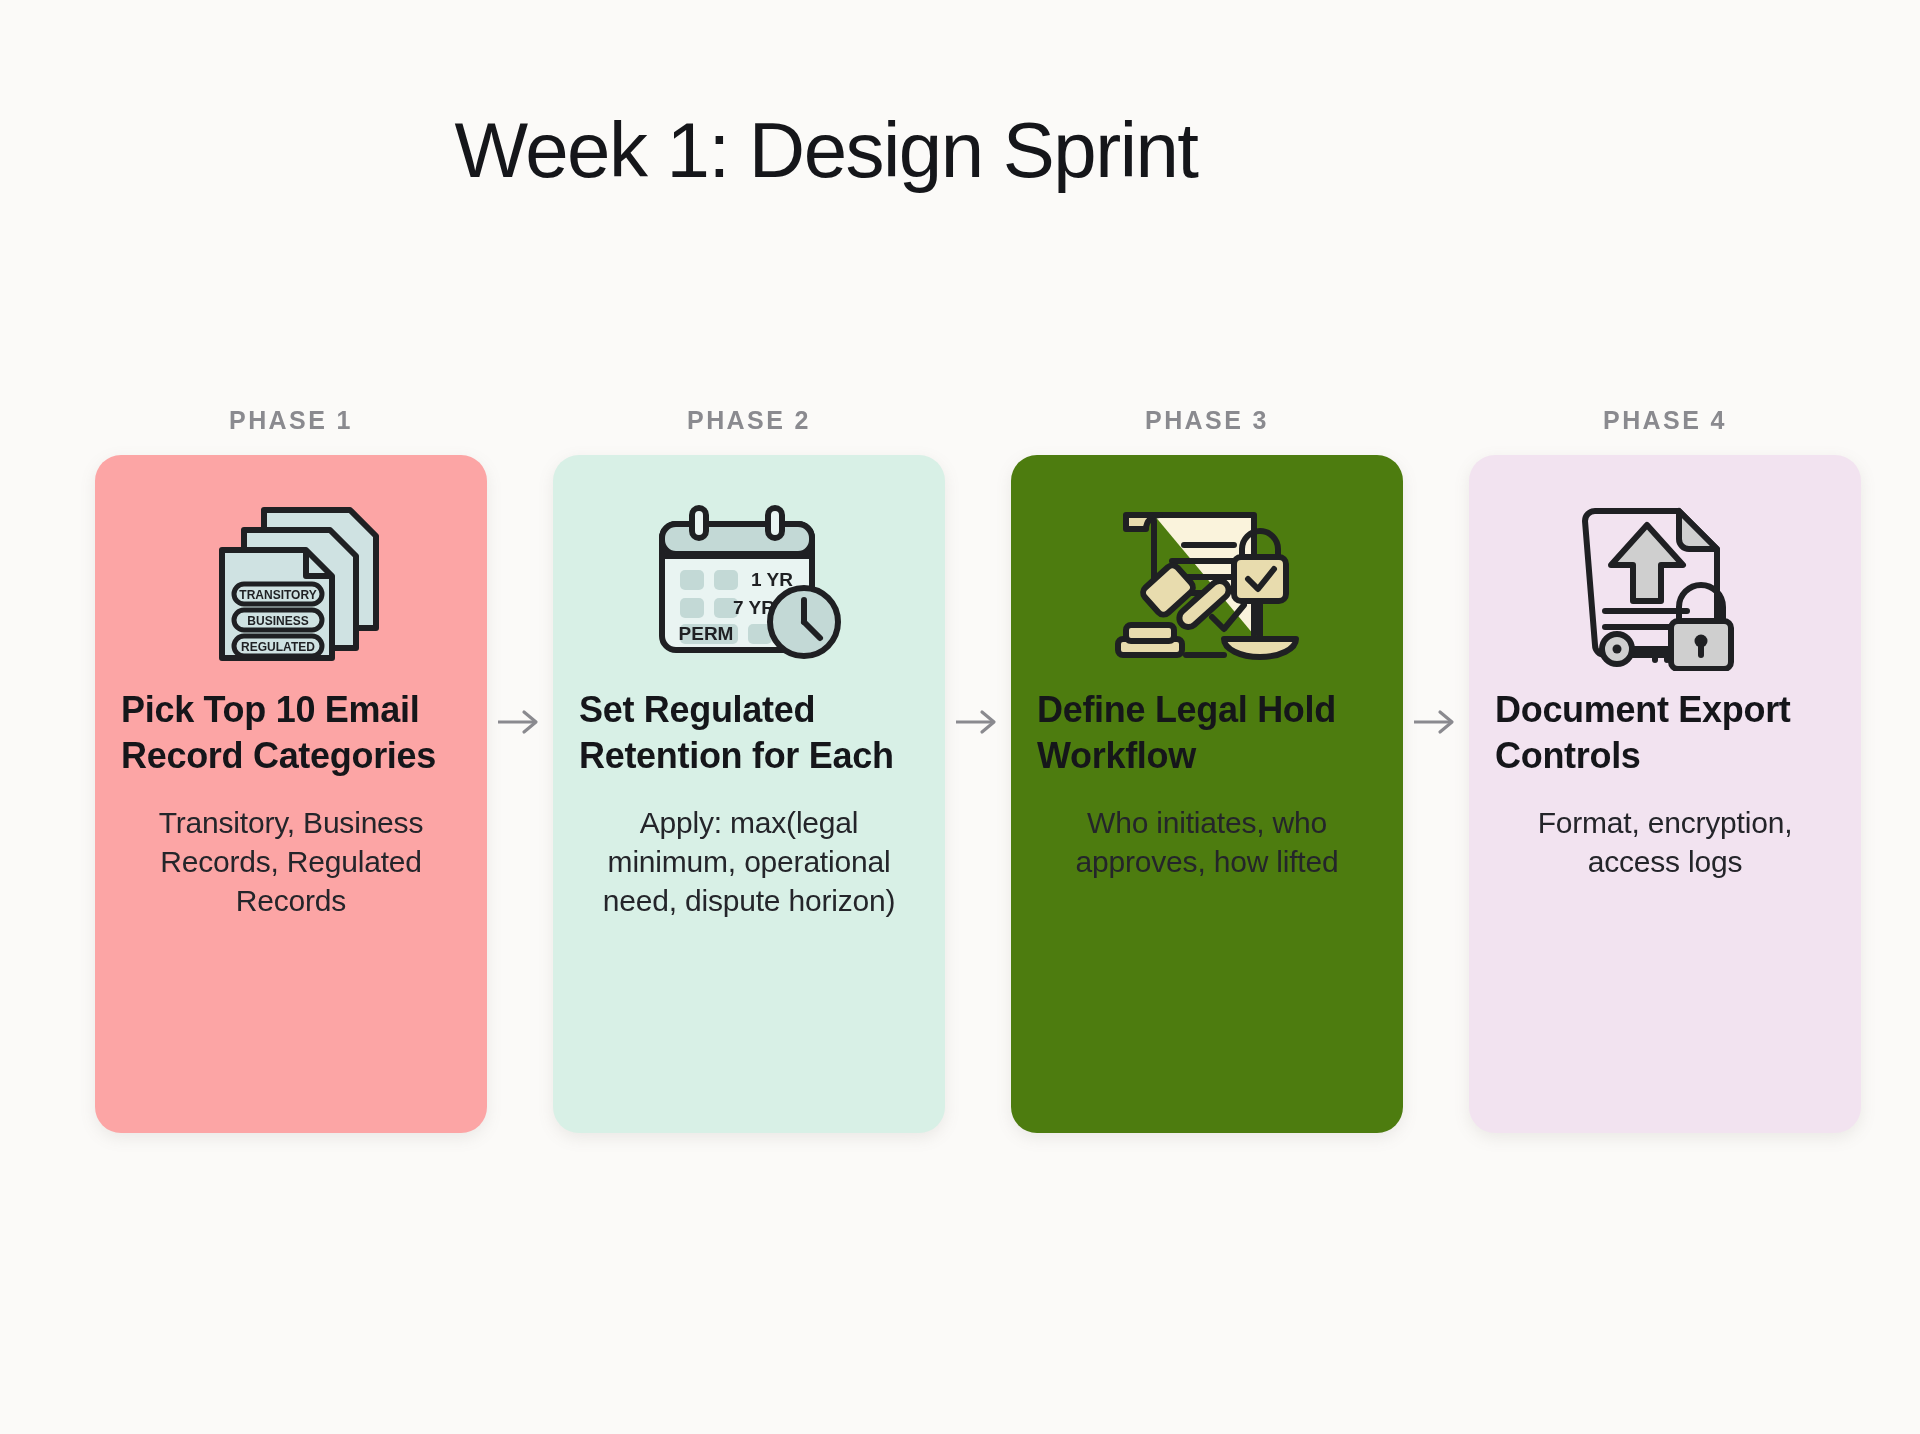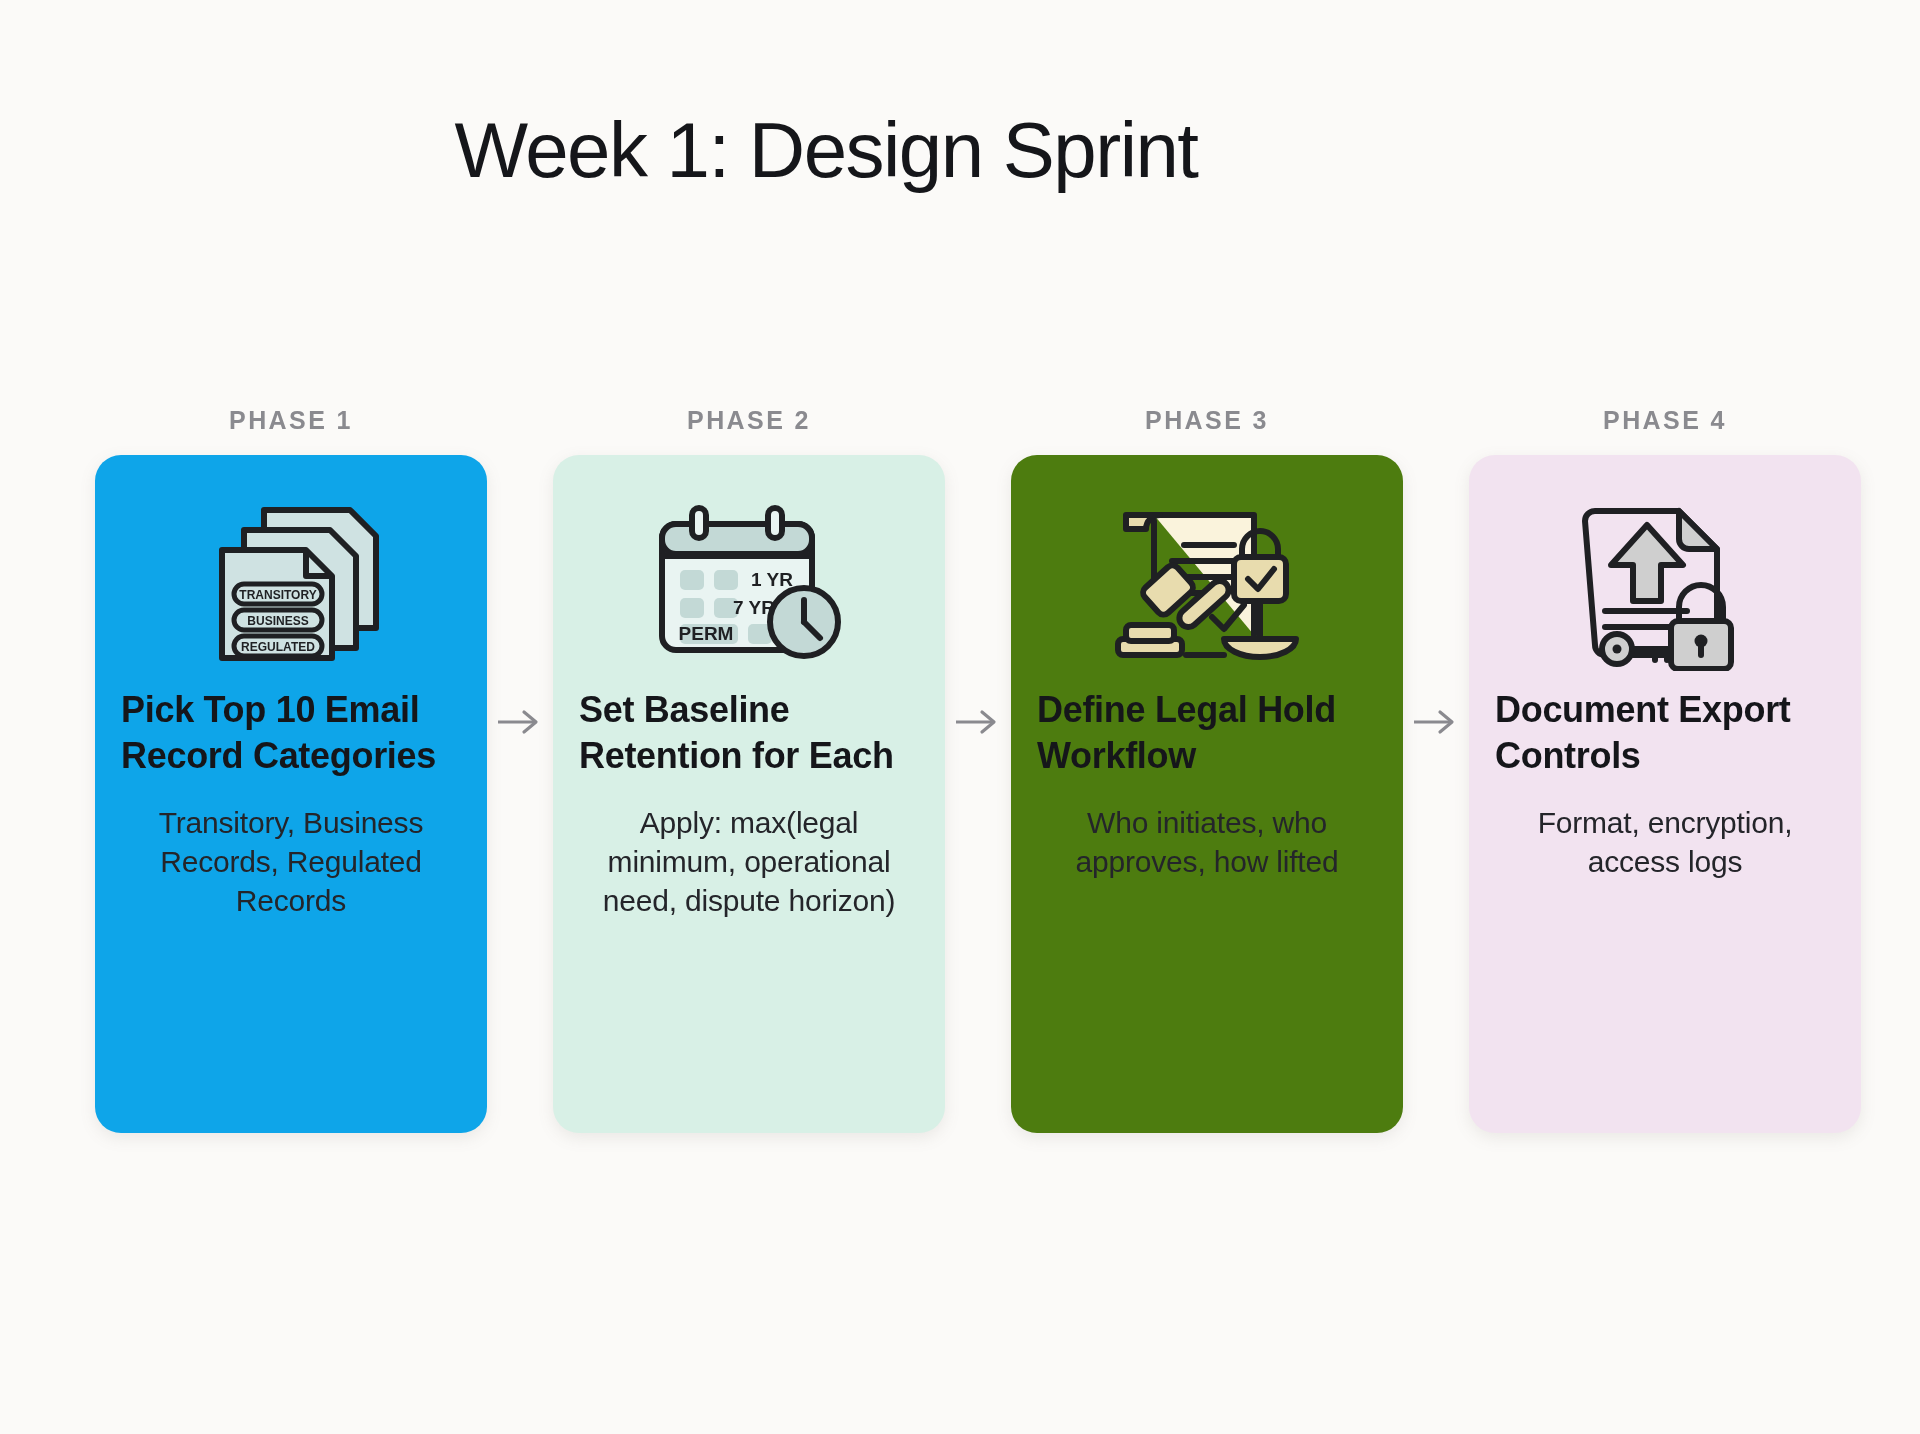--- a/index.html
+++ b/index.html
@@ -116,21 +116,21 @@
 <body style="background: rgb(251, 250, 248);">
 
 <div class="page">
 
   <div class="title">Week 1: Design Sprint</div>
 
   <div class="flow">
 
     <div class="col">
       <div class="phase-label">PHASE 1</div>
-      <div class="card" id="card1" style="background: #0ea5e9;">
+      <div class="card" id="card1" style="background: #fca5a5;">
         <div class="icon-wrap">
           <svg width="210" height="170" viewBox="0 0 210 170">
             <g stroke="#1f2023" stroke-width="6" fill="#cfe2e2" stroke-linejoin="round">
               <path d="M78 10 h86 l26 26 v92 h-112 z"></path>
               <path d="M58 30 h86 l26 26 v92 h-112 z"></path>
               <path d="M36 50 h84 l26 26 v82 h-110 z"></path>
             </g>
             <path d="M120 50 v26 h26" fill="none" stroke="#1f2023" stroke-width="6" stroke-linejoin="round"></path>
             <g>
               <rect x="48" y="84" width="88" height="20" rx="10" fill="#cfe2e2" stroke="#1f2023" stroke-width="5"></rect>
@@ -182,21 +182,21 @@
             <text x="130" y="86" font-family="'Liberation Sans',sans-serif" font-size="19" font-weight="700" fill="#1f2023" text-anchor="middle">1 YR</text>
             <text x="112" y="114" font-family="'Liberation Sans',sans-serif" font-size="19" font-weight="700" fill="#1f2023" text-anchor="middle">7 YR</text>
             <text x="64" y="140" font-family="'Liberation Sans',sans-serif" font-size="19" font-weight="700" fill="#1f2023" text-anchor="middle">PERM</text>
             <g stroke="#1f2023" stroke-width="6" stroke-linecap="round">
               <circle cx="162" cy="122" r="34" fill="#c3d9d6"></circle>
               <line x1="162" y1="122" x2="162" y2="100"></line>
               <line x1="162" y1="122" x2="178" y2="138"></line>
             </g>
           </svg>
         </div>
-        <h2 class="card-title">Set Baseline Retention for Each</h2>
+        <h2 class="card-title">Set Regulated Retention for Each</h2>
         <p class="card-body">Apply: max(legal minimum, operational need, dispute horizon)</p>
       </div>
     </div>
 
     <div class="arrow">
       <svg width="48" height="28" viewBox="0 0 48 28">
         <line x1="2" y1="14" x2="38" y2="14" stroke="#8a8a8f" stroke-width="3.2"></line>
         <polyline points="28,4 40,14 28,24" fill="none" stroke="#8a8a8f" stroke-width="3.2" stroke-linecap="round" stroke-linejoin="round"></polyline>
       </svg>
     </div>

